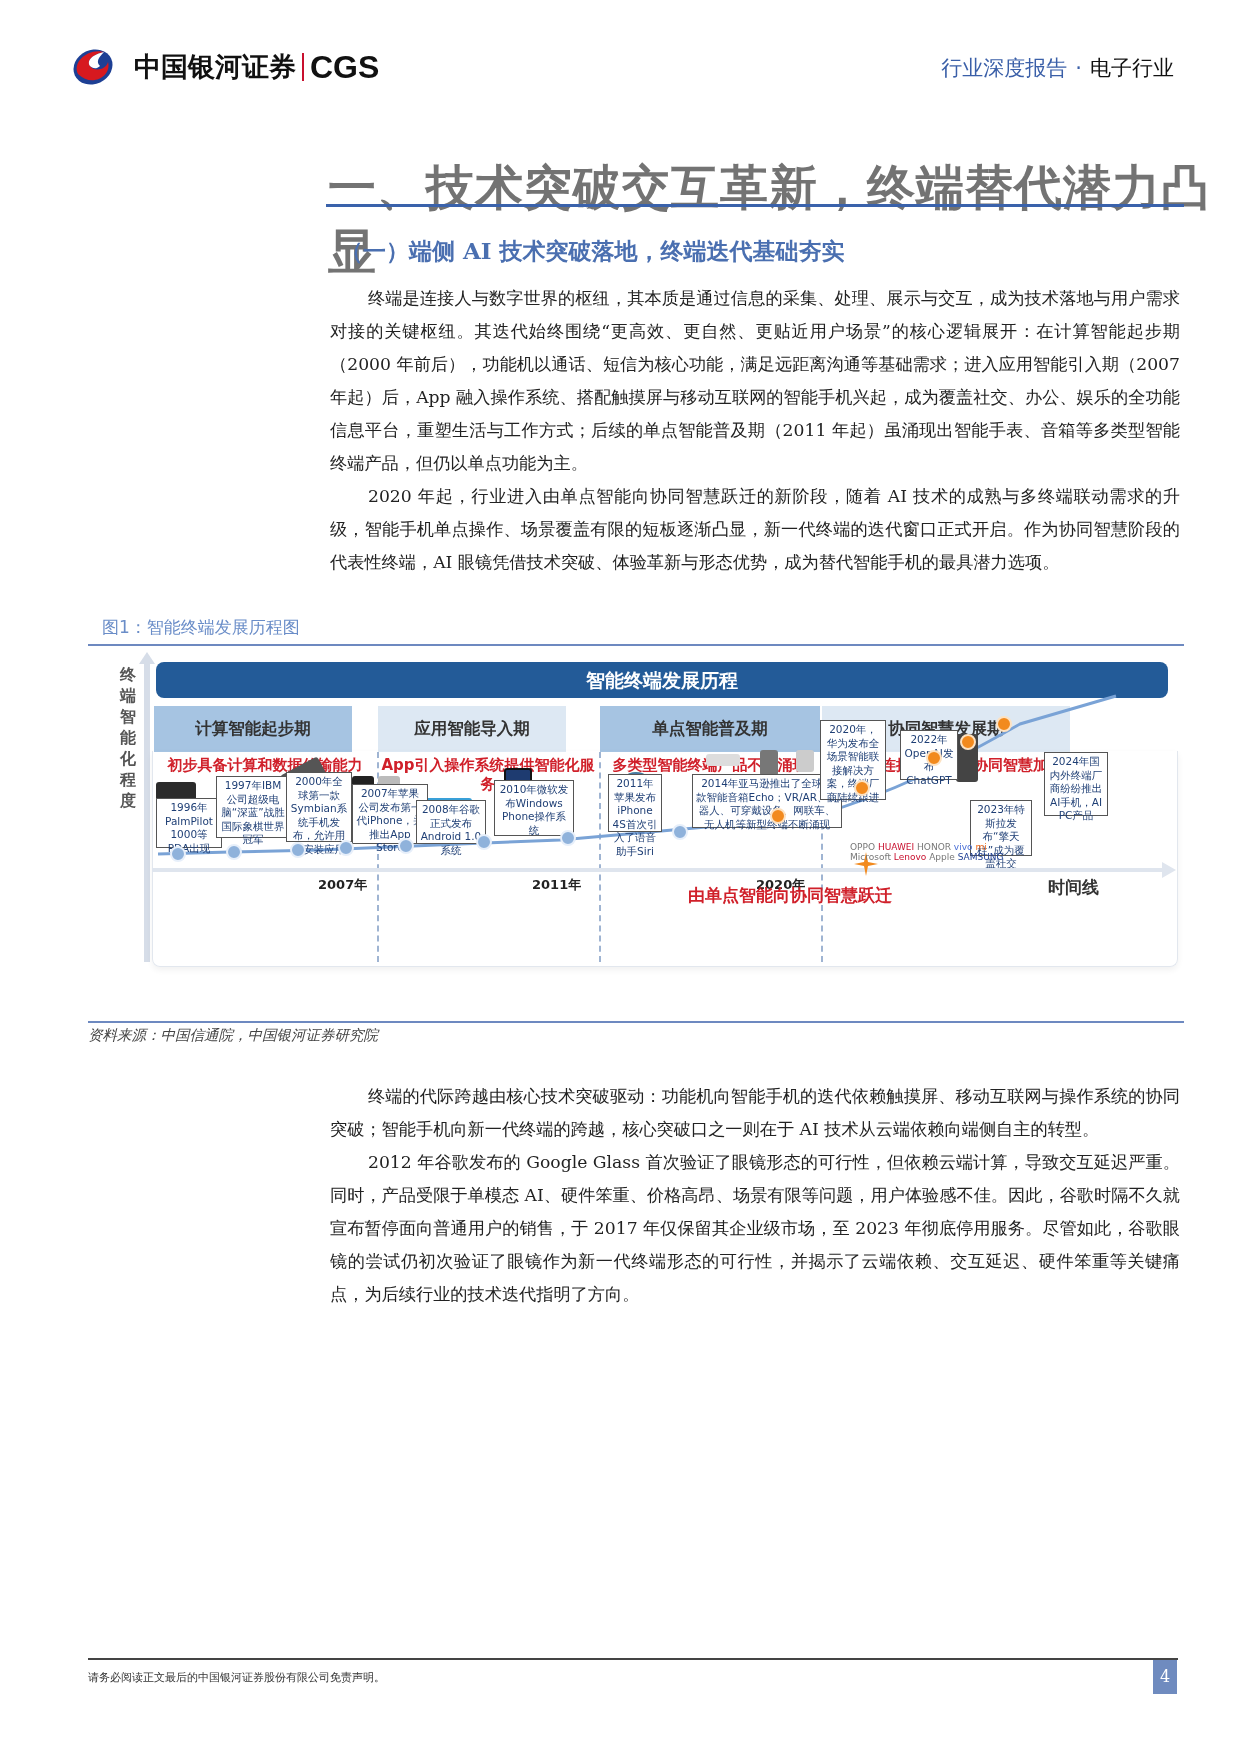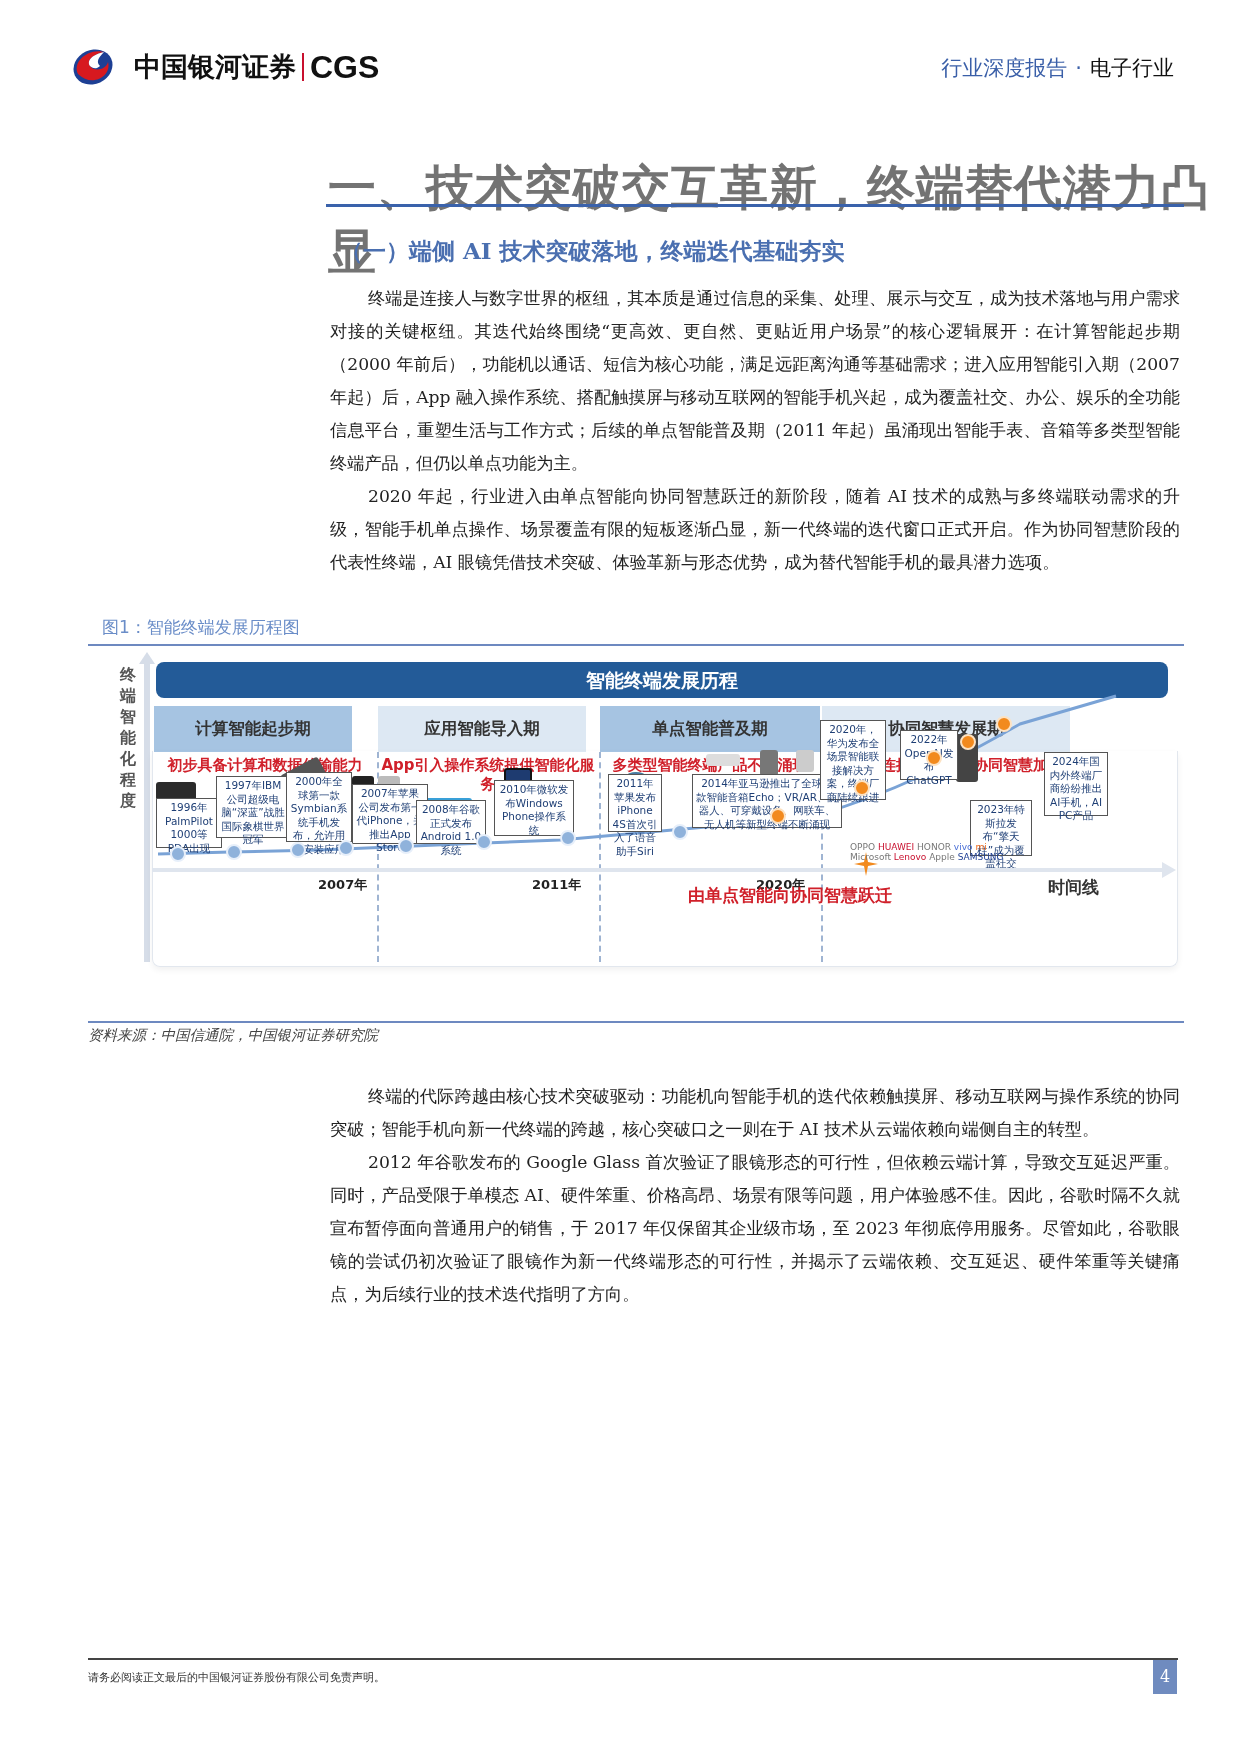--- a/index.html
+++ b/index.html
@@ -96,21 +96,21 @@
       <div>端</div>
       <div>智</div>
       <div>能</div>
       <div>化</div>
       <div>程</div>
       <div>度</div>
   </div>
   <div class="banner">智能终端发展历程</div>
 
   <div class="phase dark" style="left:64px;width:198px;">计算智能起步期</div>
-  <div class="phase light" style="left:288px;width:208px;">应用智能导入期</div>
+  <div class="phase light" style="left:288px;width:188px;">应用智能导入期</div>
   <div class="phase light" style="left:732px;width:248px;">协同智慧发展期</div>
   <div class="phase dark" style="left:510px;width:220px;">单点智能普及期</div>
 
   <div class="phase-desc" style="left:64px;width:222px;">初步具备计算和数据传输能力</div>
   <div class="phase-desc" style="left:288px;width:220px;">App引入操作系统提供智能化服务</div>
   <div class="phase-desc" style="left:510px;width:220px;">多类型智能终端产品不断涌现</div>
   <div class="phase-desc" style="left:732px;width:300px;">泛在连接与AI驱动协同智慧加速发展</div>
 
   <div class="timeline-box"></div>
   <div class="vdash" style="left:287px;"></div>

